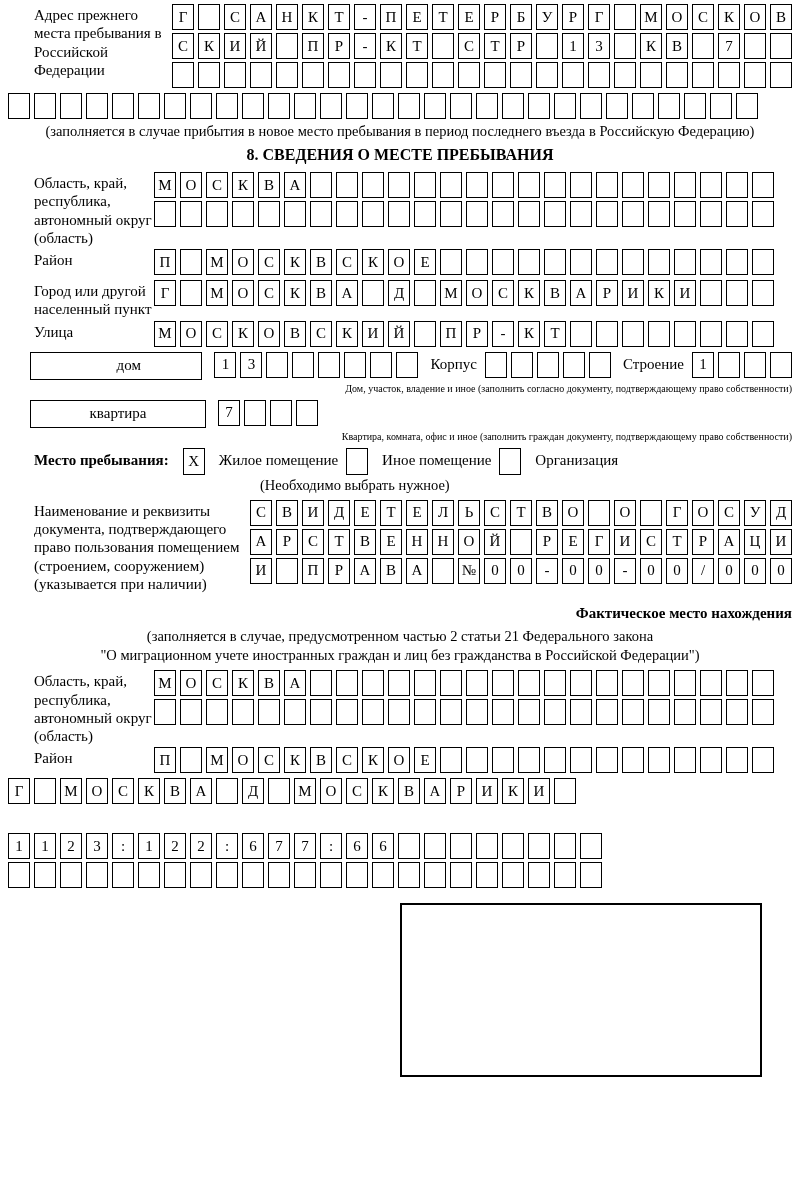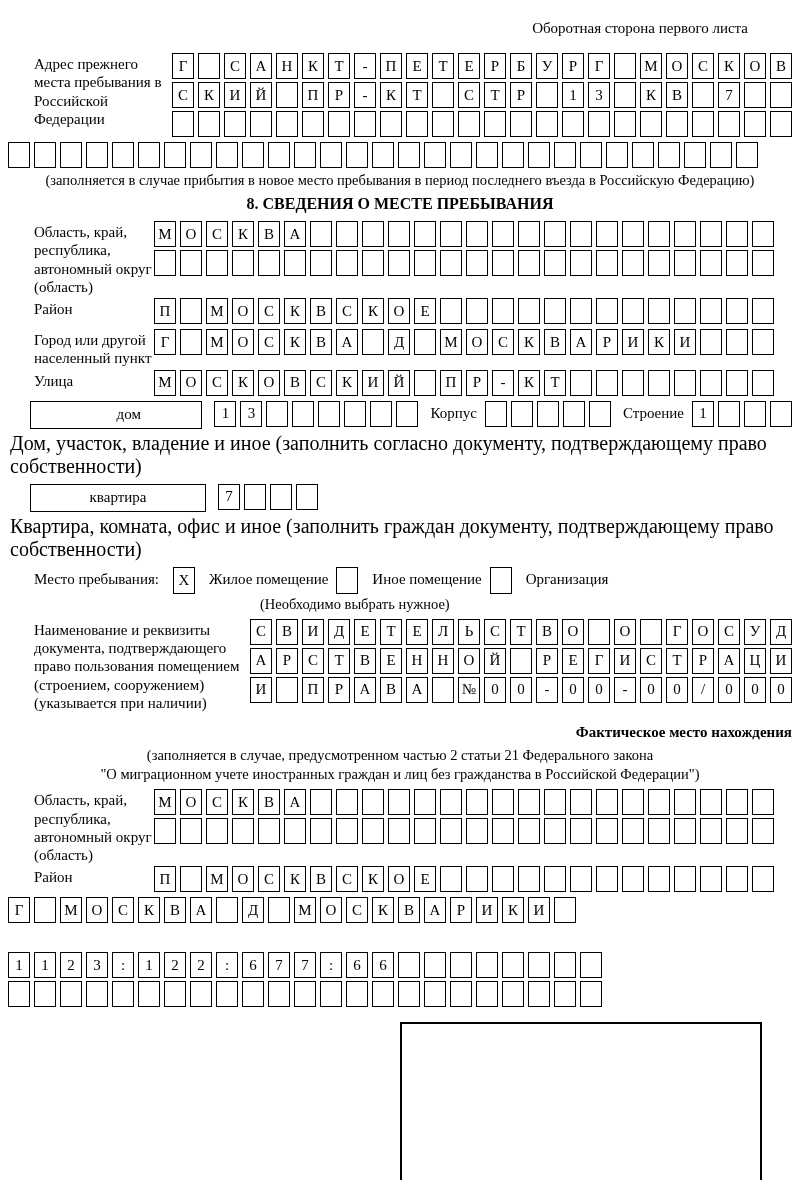--- a/index.html
+++ b/index.html
@@ -11,42 +11,41 @@
   .w160{flex:0 0 164px;}
   .w142{flex:0 0 146px;}
   .w170{flex:0 0 172px;}
   .w238{flex:0 0 242px;}
   .w165{flex:0 0 168px;}
   .cells-col{display:flex;flex-direction:column;}
   .cells-row{display:flex;gap:4px;margin-bottom:3px;}
   .cell{flex:0 0 22px;height:26px;border:1.5px solid #000;box-sizing:border-box;display:flex;align-items:center;justify-content:center;font-size:15px;}
   .full-row{margin:2px 0 4px 0;}
   .caption{font-size:14.5px;text-align:center;margin:2px 0 6px 0;}
-  .caption-left{font-size:20px;text-align:left;margin:0 0 6px 2px;}
+  .caption-left{font-size:10px;text-align:right;margin:0 0 6px 2px;}
   .section-title{font-size:16px;font-weight:bold;text-align:center;margin:6px 0 8px 0;}
   .sub-title{font-size:15px;font-weight:bold;text-align:right;margin:12px 0 6px 0;}
   .wide-box{border:1.5px solid #000;height:28px;box-sizing:border-box;display:flex;align-items:center;justify-content:center;font-size:15px;}
   .w-dom{width:200px;margin-left:22px;margin-right:12px;padding-left:25px;}
   .w-kv{width:176px;margin-left:22px;margin-right:12px;}
   .inline-label{font-size:15px;padding-top:4px;}
   .il-pad{padding-left:12px;padding-right:8px;}
   .stay-row{margin-top:4px;align-items:flex-start;}
-  .stay-label{padding-left:26px;padding-right:6px;}
+  .stay-label{padding-left:26px;padding-right:6px;font-weight:bold;}
   .checkbox{width:22px;height:27px;border:1.5px solid #000;box-sizing:border-box;display:flex;align-items:center;justify-content:center;font-size:15px;margin:0 14px 0 8px;}
   .choose-note{font-size:14.5px;margin:0 0 6px 252px;}
   .cad-offset{margin-top:24px;}
   .stamp-area{margin:12px 0 0 392px;width:372px;}
   .stamp-box{width:362px;height:174px;border:2px solid #000;box-sizing:border-box;}
 </style>
 </head>
 <body>
 
 <div class="page">
 
-  <div class="header-note">Оборотная сторона первого листа</div>
 
   <div class="row">
     <div class="row-label w160">Адрес прежнего места пребывания в Российской Федерации</div>
     <div class="cells-col">
       <div class="cells-row">
           <div class="cell">Г</div>
           <div class="cell"></div>
           <div class="cell">С</div>
           <div class="cell">А</div>
           <div class="cell">Н</div>

